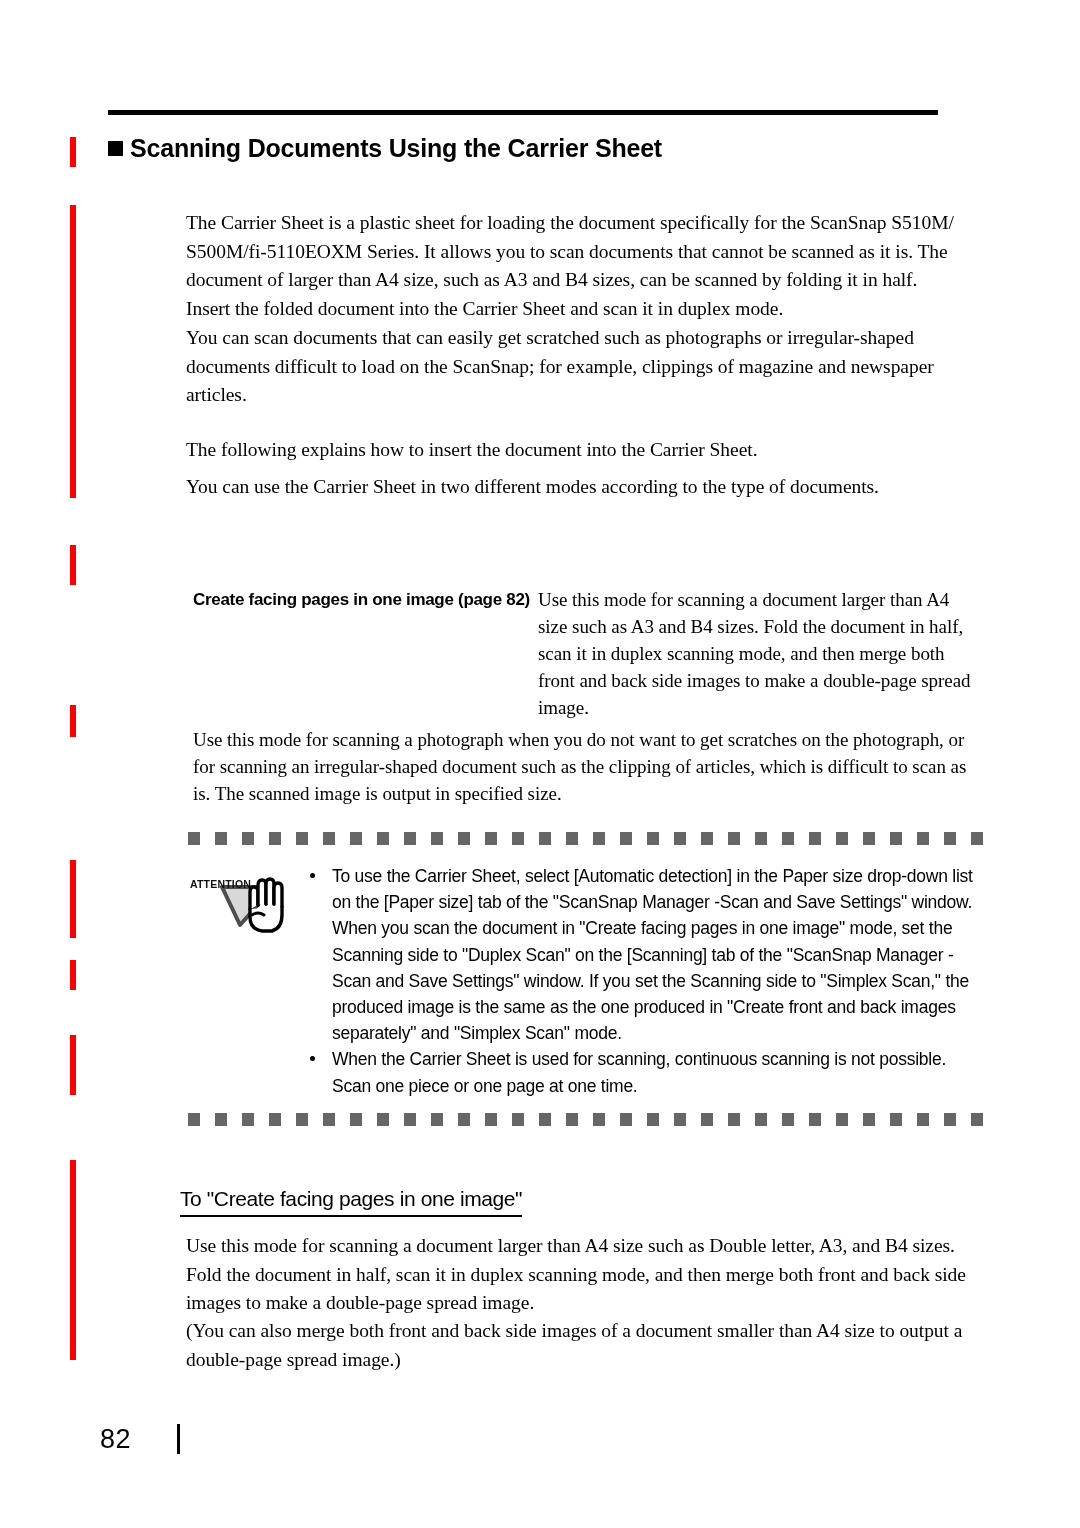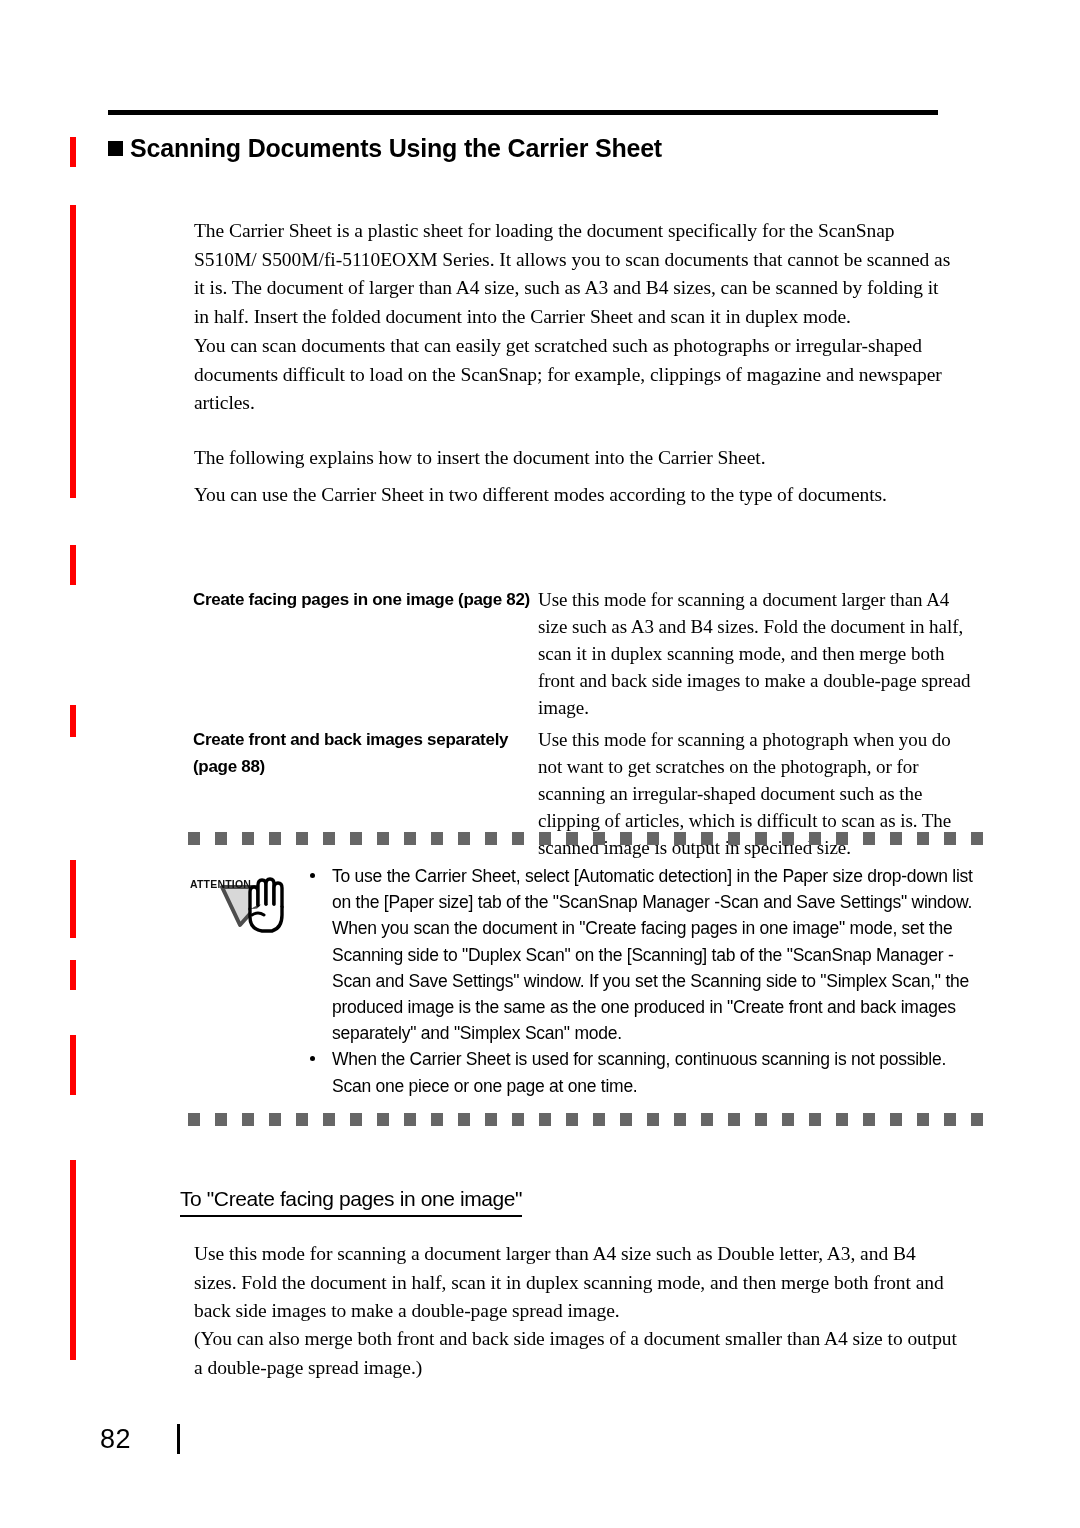--- a/index.html
+++ b/index.html
@@ -64,21 +64,21 @@
     vertical-align: 1px;
   }
 
   
   .body-col {
     position: absolute;
     left: 182px;
     width: 788px;
   }
   p.body {
-    margin: 12px;
+    margin: 4px;
     font-family: "Liberation Serif", "DejaVu Serif", serif;
     font-size: 19.5px;
     line-height: 28.5px;
     text-align: left;
     letter-spacing: -0.05px;
   }
 
   
   .mode-row {
     position: absolute;
@@ -228,21 +228,20 @@
   <div class="body-col" style="top:469px;">
     <p class="body">You can use the Carrier Sheet in two different modes according to the type of documents.</p>
   </div>
 
   <div class="mode-row" style="top:538px;">
     <div class="mode-term">Create facing pages in one image (page 82)</div>
     <div class="mode-def">Use this mode for scanning a document larger than A4 size such as A3 and B4 sizes. Fold the document in half, scan it in duplex scanning mode, and then merge both front and back side images to make a double-page spread image.</div>
   </div>
 
   <div class="mode-row" style="top:678px;">
-    <div class="mode-term">Create front and back images separately (page 88)</div>
     <div class="mode-def">Use this mode for scanning a photograph when you do not want to get scratches on the photograph, or for scanning an irregular-shaped document such as the clipping of articles, which is difficult to scan as is. The scanned image is output in specified size.</div>
   </div>
 
   <div class="attn-box">
     <div class="dash-rule"></div>
 
     <div class="attn-body">
 
       <div class="attn-icon-wrap">
         <svg class="attn-icon-svg" width="112" height="72" viewBox="0 0 112 72" xmlns="http://www.w3.org/2000/svg">

